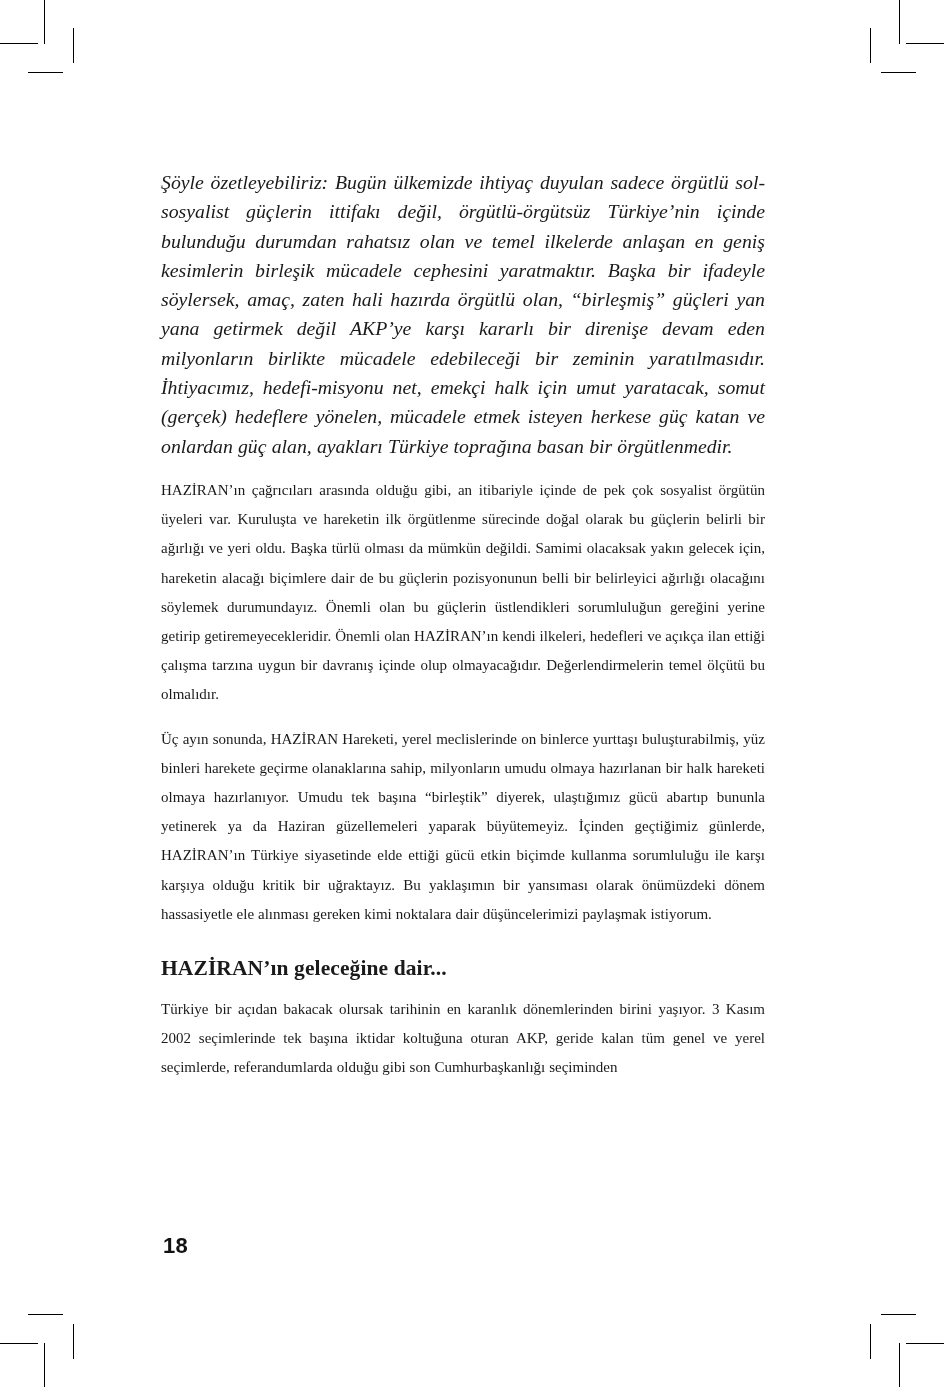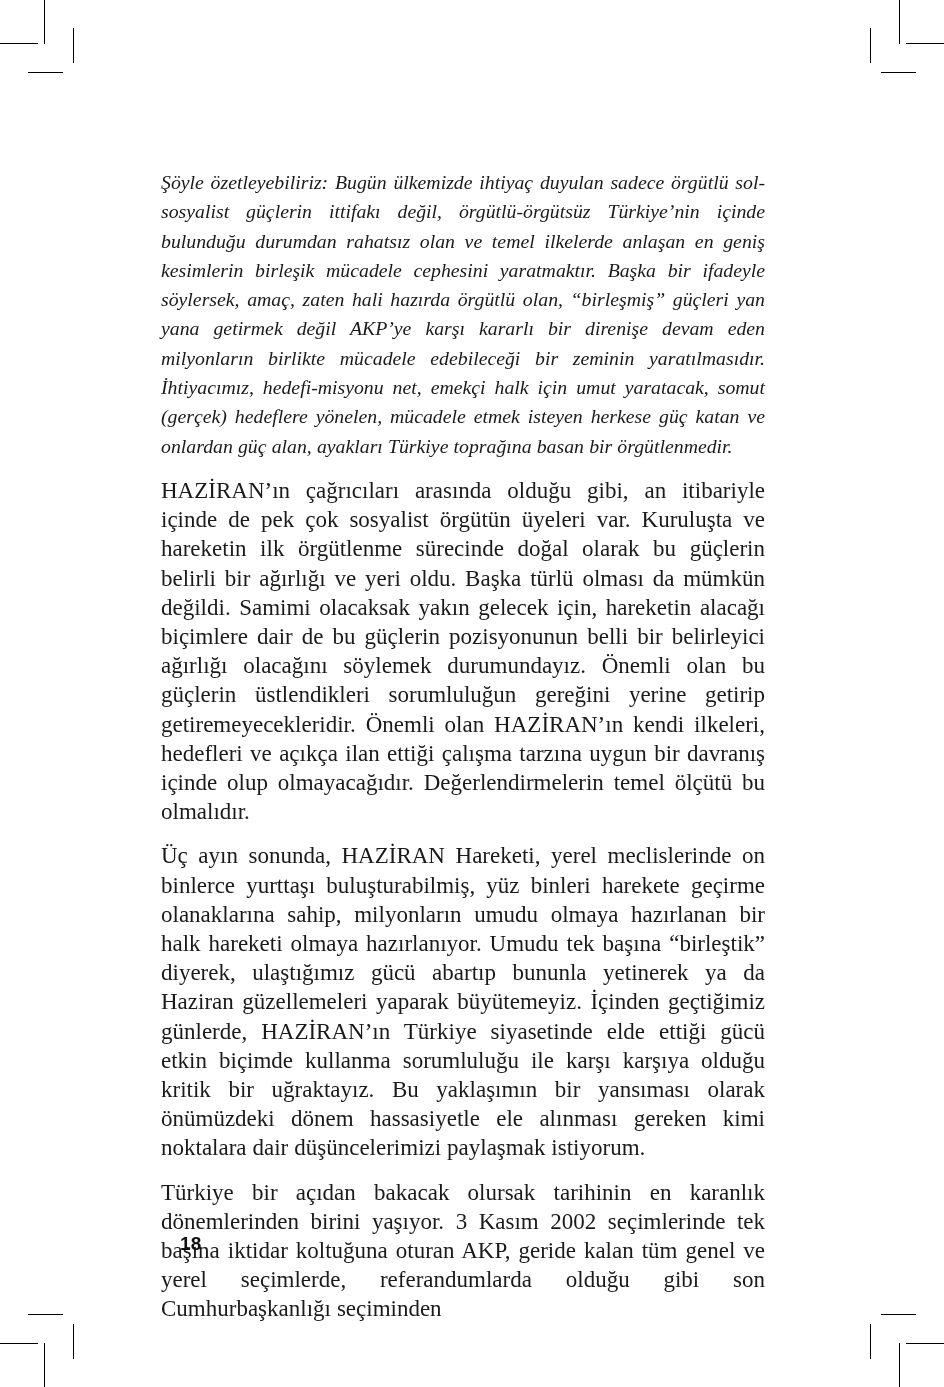--- a/index.html
+++ b/index.html
@@ -57,21 +57,21 @@
   
   .text-block {
     position: absolute;
     left: 161px;
     top: 168px;
     width: 604px;
   }
 
   p.body-para {
     margin: 0 0 15px 0;
-    font-size: 23px;
+    font-size: 15px;
     line-height: 29.2px;
     text-align: justify;
     text-justify: inter-word;
     hyphens: manual;
     word-spacing: 0.2px;
   }
   p.body-para:last-child { margin-bottom: 12px; }
 
   p.italic-para {
     font-style: italic;
@@ -84,24 +84,24 @@
     font-size: 21.5px;
     line-height: 26px;
     font-weight: bold;
     letter-spacing: 0.1px;
     text-align: left;
   }
 
   
   .folio {
     position: absolute;
-    left: 180px;
+    left: 163px;
     top: 1233px;
     font-family: "Liberation Sans", "DejaVu Sans", sans-serif;
-    font-size: 19px;
+    font-size: 22px;
     font-weight: bold;
     color: #111111;
     letter-spacing: 0.3px;
   }
 </style>
 </head>
 <body>
 
 <div class="page-sheet">
 
@@ -126,20 +126,21 @@
   </div>
 
   <div class="text-block">
 
     <p class="body-para italic-para">Şöyle özetleyebiliriz: Bugün ülkemizde ihtiyaç duyulan sadece örgütlü sol-sosyalist güçlerin ittifakı değil, örgütlü-örgütsüz Türkiye’nin içinde bulunduğu durumdan rahatsız olan ve temel ilkelerde anlaşan en geniş kesimlerin birleşik mücadele cephesini yaratmaktır. Başka bir ifadeyle söylersek, amaç, zaten hali hazırda örgütlü olan, “birleşmiş” güçleri yan yana getirmek değil AKP’ye karşı kararlı bir direnişe devam eden milyonların birlikte mücadele edebileceği bir zeminin yaratılmasıdır. İhtiyacımız, hedefi-misyonu net, emekçi halk için umut yaratacak, somut (gerçek) hedeflere yönelen, mücadele etmek isteyen herkese güç katan ve onlardan güç alan, ayakları Türkiye toprağına basan bir örgütlenmedir.</p>
 
     <p class="body-para">HAZİRAN’ın çağrıcıları arasında olduğu gibi, an itibariyle içinde de pek çok sosyalist örgütün üyeleri var. Kuruluşta ve hareketin ilk örgütlenme sürecinde doğal olarak bu güçlerin belirli bir ağırlığı ve yeri oldu. Başka türlü olması da mümkün değildi. Samimi olacaksak yakın gelecek için, hareketin alacağı biçimlere dair de bu güçlerin pozisyonunun belli bir belirleyici ağırlığı olacağını söylemek durumundayız. Önemli olan bu güçlerin üstlendikleri sorumluluğun gereğini yerine getirip getiremeyecekleridir. Önemli olan HAZİRAN’ın kendi ilkeleri, hedefleri ve açıkça ilan ettiği çalışma tarzına uygun bir davranış içinde olup olmayacağıdır. Değerlendirmelerin temel ölçütü bu olmalıdır.</p>
 
     <p class="body-para">Üç ayın sonunda, HAZİRAN Hareketi, yerel meclislerinde on binlerce yurttaşı buluşturabilmiş, yüz binleri harekete geçirme olanaklarına sahip, milyonların umudu olmaya hazırlanan bir halk hareketi olmaya hazırlanıyor. Umudu tek başına “birleştik” diyerek, ulaştığımız gücü abartıp bununla yetinerek ya da Haziran güzellemeleri yaparak büyütemeyiz. İçinden geçtiğimiz günlerde, HAZİRAN’ın Türkiye siyasetinde elde ettiği gücü etkin biçimde kullanma sorumluluğu ile karşı karşıya olduğu kritik bir uğraktayız. Bu yaklaşımın bir yansıması olarak önümüzdeki dönem hassasiyetle ele alınması gereken kimi noktalara dair düşüncelerimizi paylaşmak istiyorum.</p>
 
+    <h2 class="section-heading">HAZİRAN’ın geleceğine dair...</h2>
 
     <p class="body-para">Türkiye bir açıdan bakacak olursak tarihinin en karanlık dönemlerinden birini yaşıyor. 3 Kasım 2002 seçimlerinde tek başına iktidar koltuğuna oturan AKP, geride kalan tüm genel ve yerel seçimlerde, referandumlarda olduğu gibi son Cumhurbaşkanlığı seçiminden</p>
 
   </div>
 
   <div class="folio">18</div>
 
 </div>
 
 </body></html>

